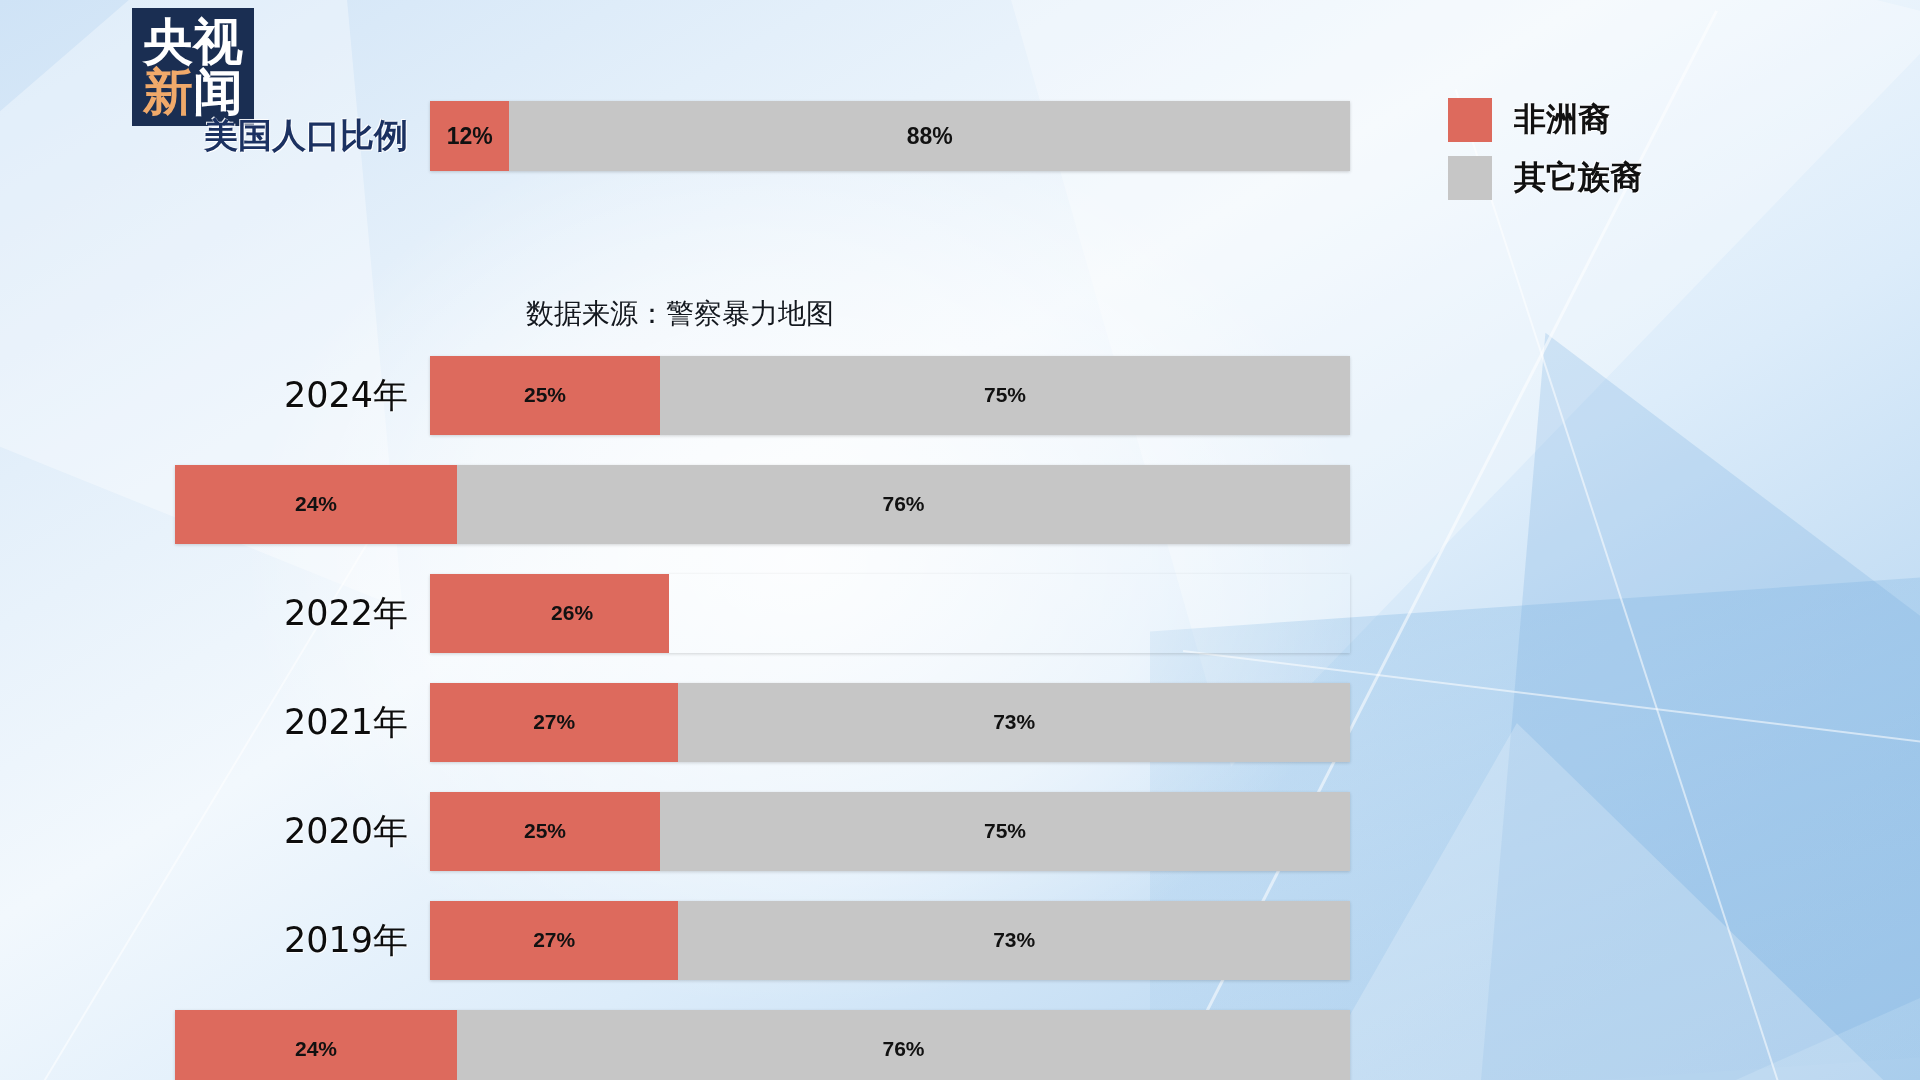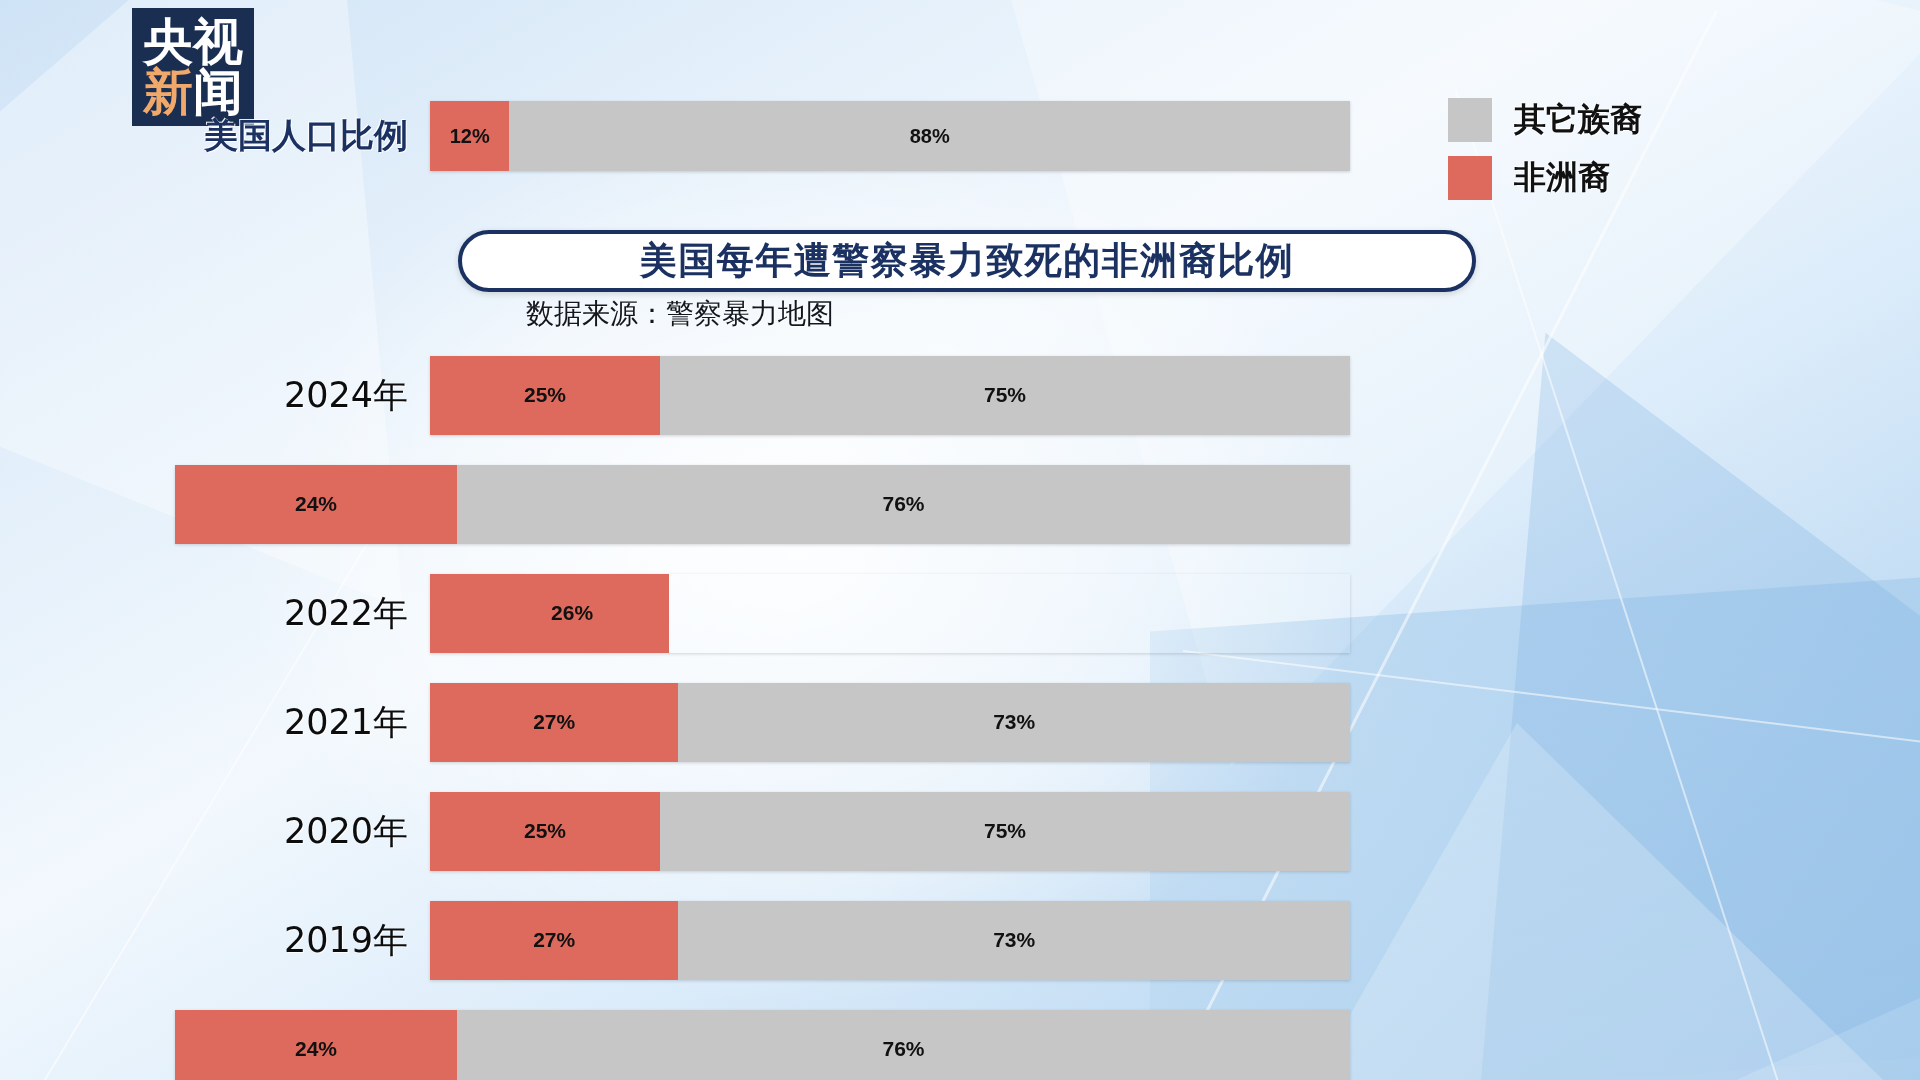--- a/index.html
+++ b/index.html
@@ -112,21 +112,21 @@
   #pop-bar {
     flex: 1;
     height: 70px;
     display: flex;
     box-shadow: 0 1px 3px rgba(0,0,0,0.18);
   }
   .seg {
     display: flex;
     align-items: center;
     justify-content: center;
-    font-size: 20px;
+    font-size: 23px;
     font-weight: bold;
     color: #111111;
     font-family: "Liberation Sans", sans-serif;
   }
   .seg-red { background: #dd6a5d; }
   .seg-gray { background: #c6c6c6; }
 
   
   #legend {
     position: absolute;
@@ -245,32 +245,29 @@
   <div id="pop-row">
     <div id="pop-label">美国人口比例</div>
     <div id="pop-bar">
       <div class="seg seg-red" id="pop-seg-red" style="flex: 0 0 8.64%;">12%</div>
       <div class="seg seg-gray" id="pop-seg-gray" style="flex: 1 1 auto;">88%</div>
     </div>
   </div>
 
   <div id="legend">
     <div class="legend-item">
+      <span class="legend-swatch red"></span>
+      <span class="legend-text">非洲裔</span>
+    </div>
+    <div class="legend-item">
       <span class="legend-swatch gray"></span>
       <span class="legend-text">其它族裔</span>
     </div>
-    <div class="legend-item">
-      <span class="legend-swatch red"></span>
-      <span class="legend-text">非洲裔</span>
-    </div>
   </div>
 
-  <div id="title-pill">
-    <span id="title-text">美国每年遭警察暴力致死的非洲裔比例</span>
-  </div>
 
   <div id="source-line">
     <span id="source-text">数据来源：警察暴力地图</span>
   </div>
 
   <div id="rows">
       <div class="row">
         <div class="row-label">2024年</div>
         <div class="row-bar">
           <div class="seg seg-red" style="flex: 0 0 25%;">25%</div>

